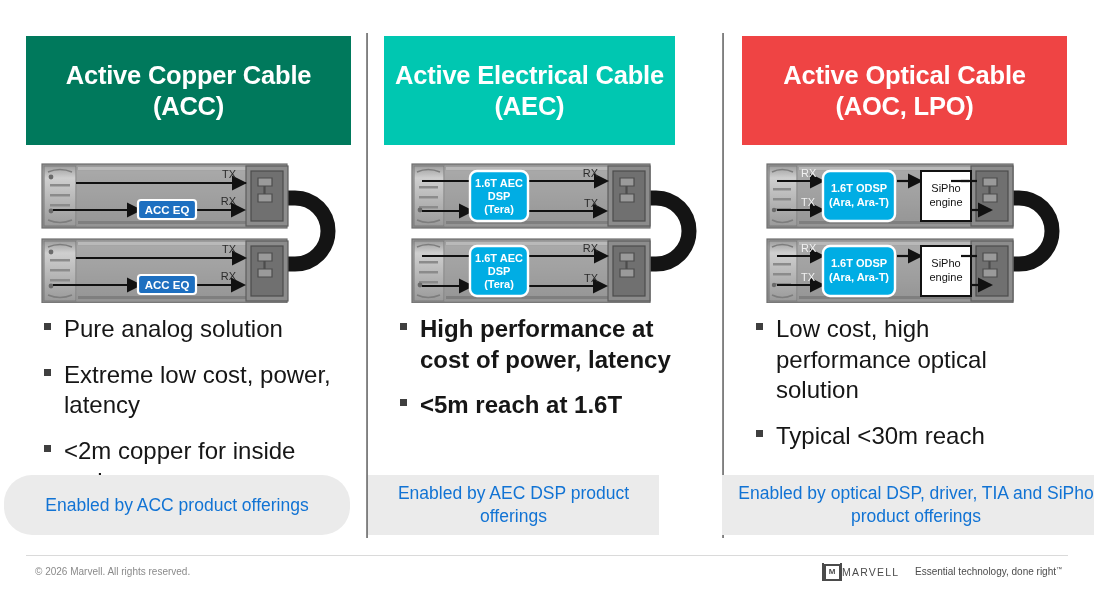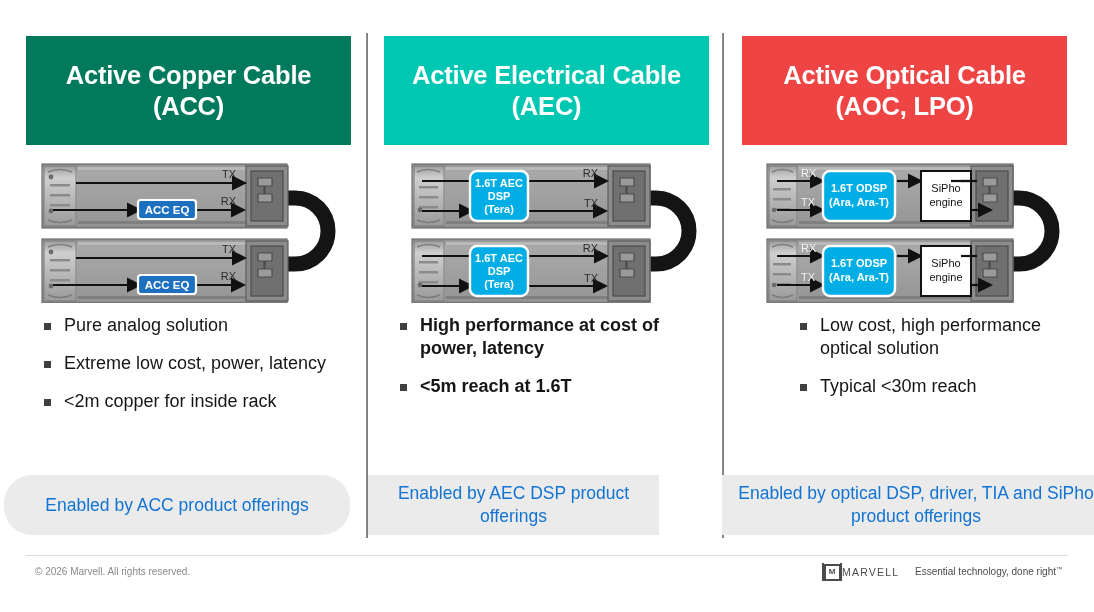--- a/index.html
+++ b/index.html
@@ -39,44 +39,44 @@
     font-weight: bold;
     font-size: 25.5px;
     line-height: 1.19;
     letter-spacing: -0.2px;
     text-align: right;
     box-sizing: border-box;
     padding: 0 8px;
   }
   .hdr .l2 { display:block; }
   .hdr-acc { left: 26px;  width: 325px; background: #00795c; }
-  .hdr-aec { left: 384px; width: 325px; background: #00c7b1; }
+  .hdr-aec { left: 384px; width: 291px; background: #00c7b1; }
   .hdr-aoc { left: 742px; width: 325px; background: #ef4444; }
 
   
   .diagram {
     position: absolute;
     top: 158px;
     height: 145px;
   }
   .dia-acc { left: 40px;  width: 310px; }
   .dia-aec { left: 410px; width: 300px; }
   .dia-aoc { left: 765px; width: 300px; }
 
   
   .bullets {
     position: absolute;
     top: 314px;
-    font-size: 18px;
+    font-size: 24px;
     line-height: 1.28;
     color: #161616;
   }
   .b-acc { left: 44px;  width: 300px; }
   .b-aec { left: 400px; width: 290px; font-weight: bold; }
-  .b-aoc { left: 800px; width: 250px; }
+  .b-aoc { left: 756px; width: 250px; }
 
   .bullet {
     display: flex;
     margin-bottom: 15px;
   }
   .bullet .sq {
     flex: 0 0 auto;
     width: 7px; height: 7px;
     background: #3f3f3f;
     margin-right: 13px;

